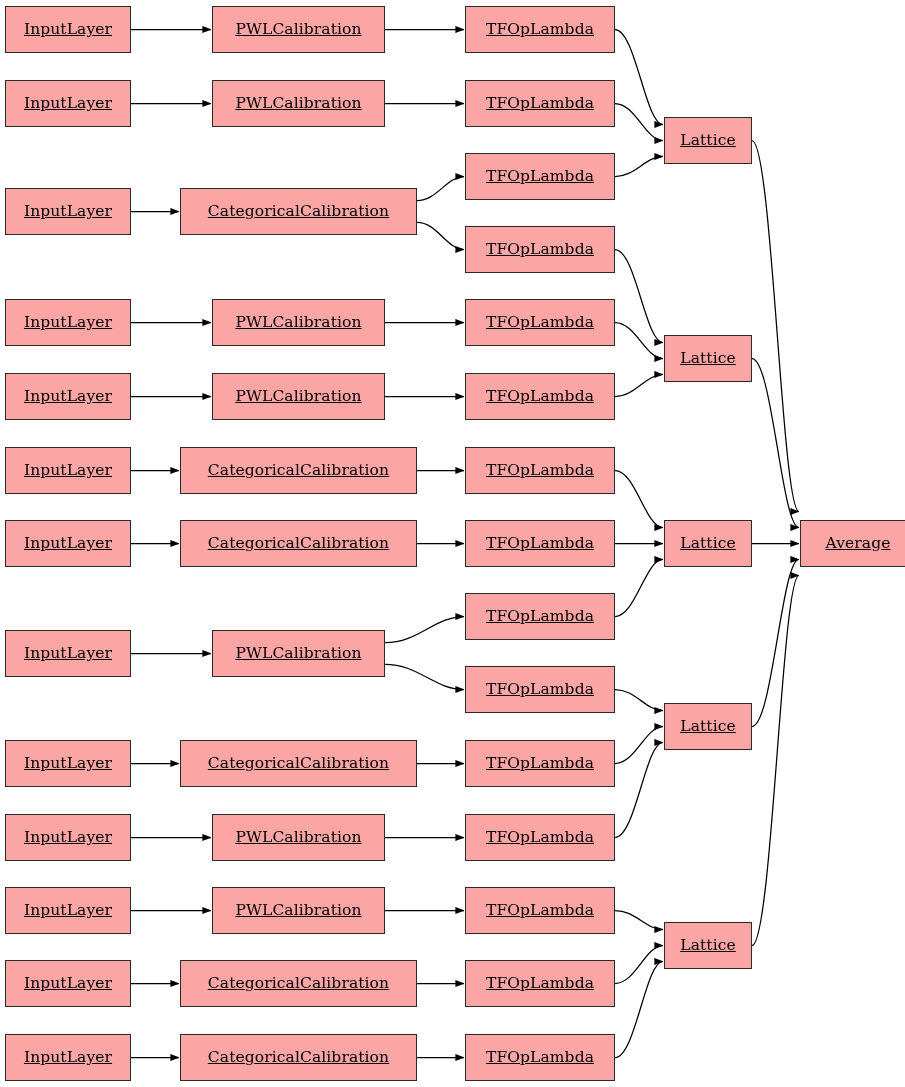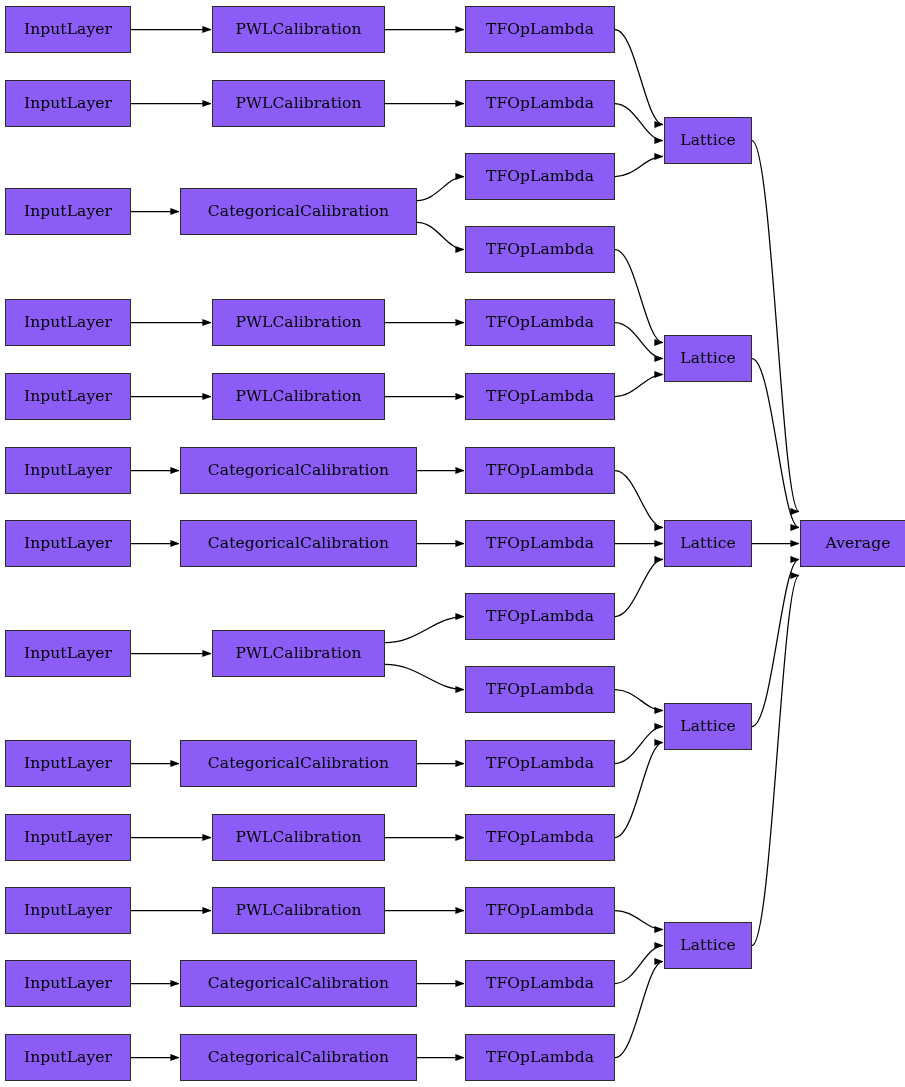--- a/index.html
+++ b/index.html
@@ -17,29 +17,30 @@
   }
   #edge-layer {
     position: absolute;
     left: 0; top: 0;
     width: 905px; height: 1087px;
     pointer-events: none;
   }
   .node {
     position: absolute;
     border: 1.3px solid #2b2b2b;
-    background: #8b5cf6;
+    background: #fca5a5;
     display: flex;
     align-items: center;
     justify-content: center;
     font-size: 15.5px;
     color: #000000;
     line-height: 1;
     white-space: nowrap;
     letter-spacing: 0.1px;
+    text-decoration: underline;
   }
   .node-label { pointer-events: none; }
 </style>
 </head>
 <body>
 
 <div id="graph-root">
   <svg id="edge-layer" viewBox="0 0 905 1087" width="905" height="1087" xmlns="http://www.w3.org/2000/svg">
     <defs>
       <marker id="arrowhead" markerWidth="9" markerHeight="7" refX="8.6" refY="3.5" orient="auto" markerUnits="userSpaceOnUse">

